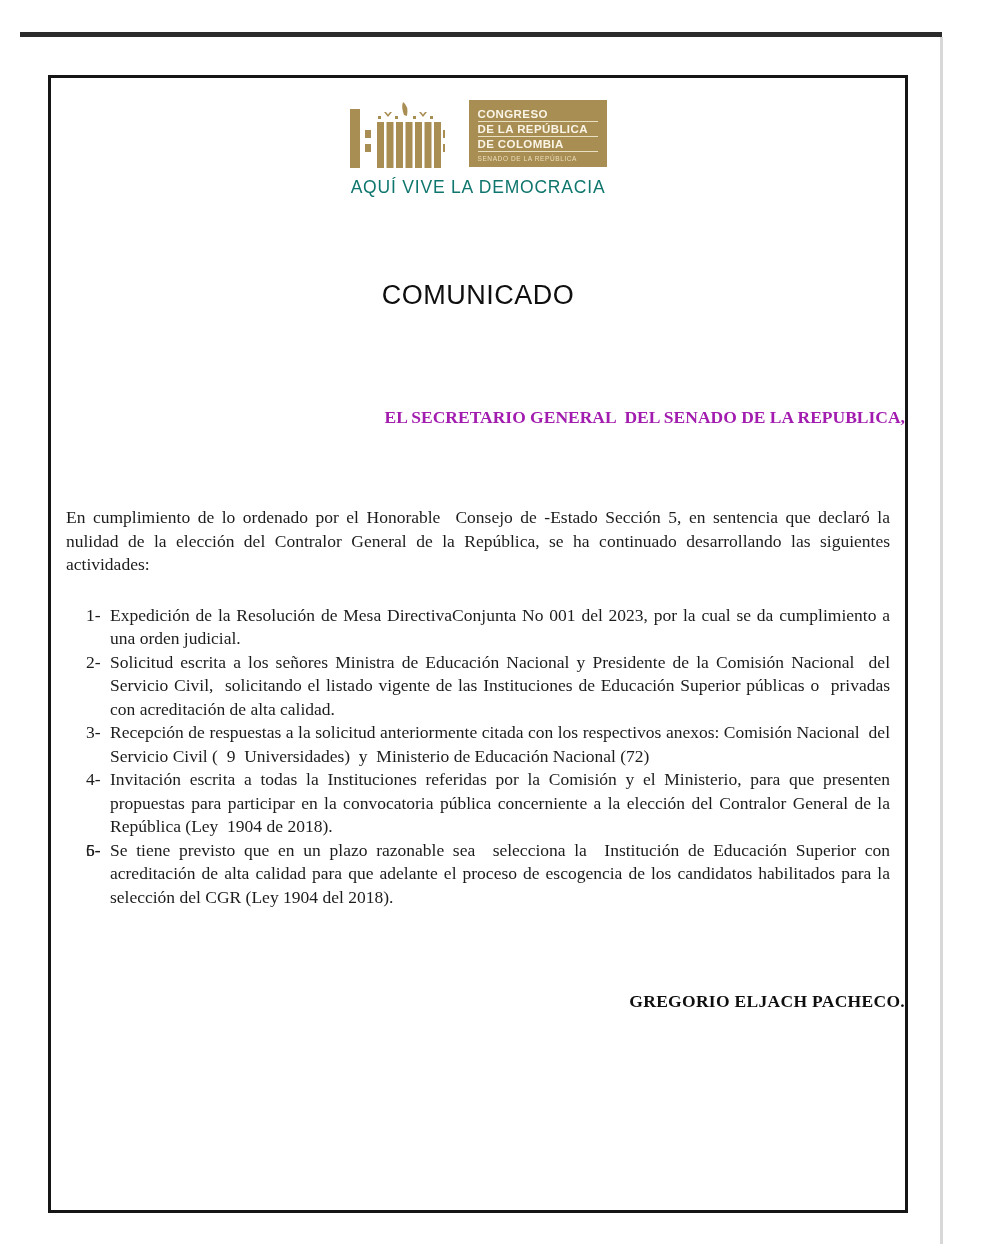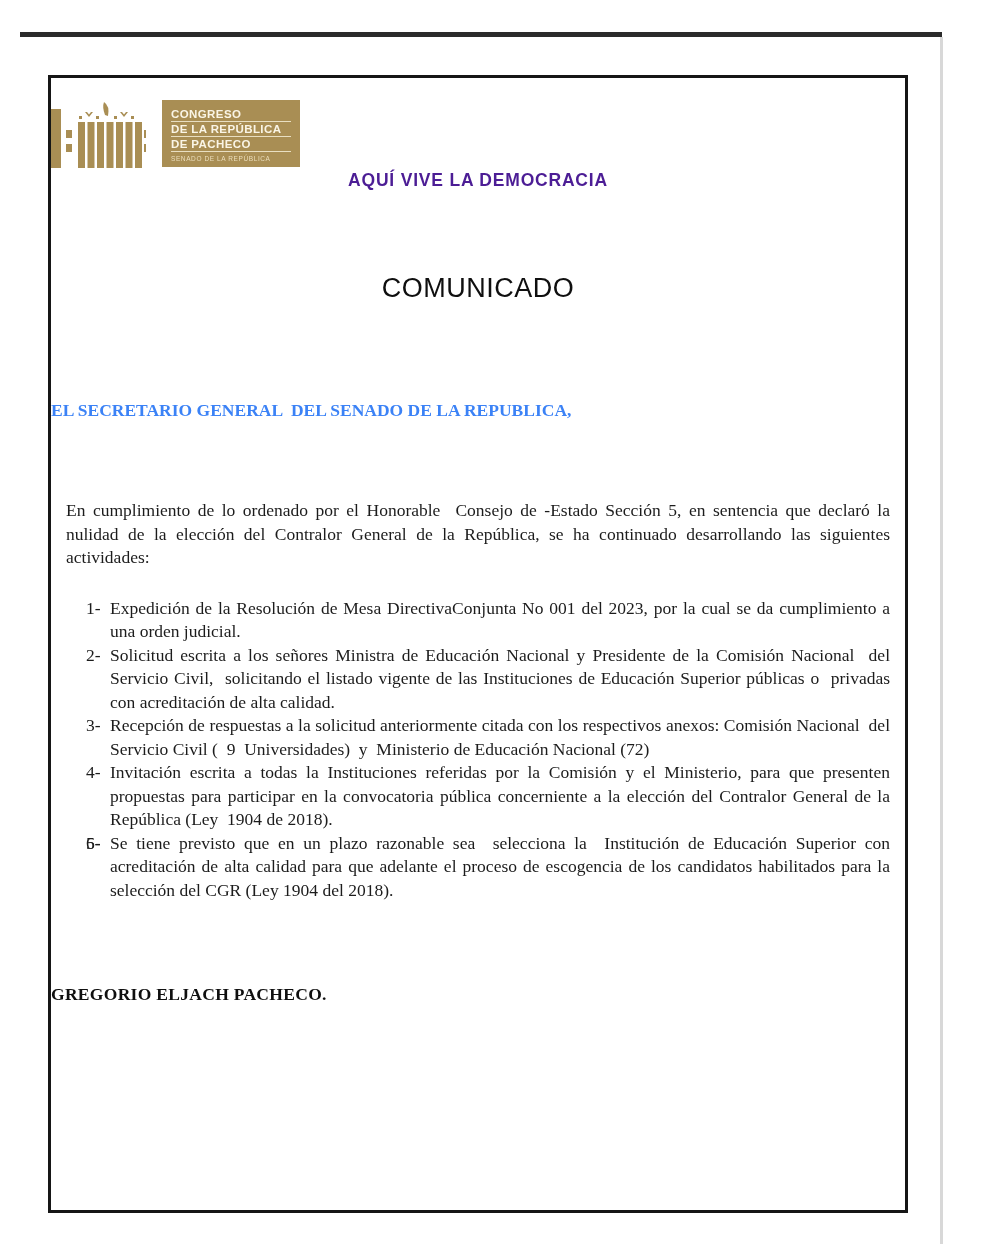--- a/index.html
+++ b/index.html
@@ -31,22 +31,23 @@
     left: 48px; top: 75px;
     width: 860px; height: 1138px;
     border: 3px solid #161616;
     background: #ffffff;
   }
 
   
   .logo-row {
     margin-top: 22px;
     display: flex;
+    justify-content: center;
     align-items: stretch;
-    gap: 16px;
+    gap: 24px;
     height: 68px;
   }
   .logo-emblem { width: 95px; height: 68px; }
   .logo-box {
     width: 138px; height: 67px;
     background: #a98e54;
     padding: 5px 9px 4px 9px;
     display: flex;
     flex-direction: column;
     justify-content: center;
@@ -62,46 +63,46 @@
     padding-bottom: 0px;
   }
   .logo-box .subline {
     font-family: "Liberation Sans", sans-serif;
     font-size: 6.5px;
     letter-spacing: 0.6px;
     color: #ecdfbd;
     margin-top: 3px;
   }
   .logo-tagline {
-    margin-top: 2px;
+    margin-top: 9px;
     text-align: center;
     font-family: "Liberation Sans", sans-serif;
-    font-weight: 700;
+    font-weight: 400;
     font-size: 17.5px;
     letter-spacing: 0.8px;
-    color: #4c1d95;
+    color: #0f766e;
   }
 
   
   .doc-title {
     margin-top: 82px;
     text-align: center;
     font-family: "Liberation Sans", sans-serif;
     font-weight: 400;
     font-size: 27px;
     letter-spacing: 0.5px;
     color: #0f0f0f;
   }
   .doc-heading {
     margin-top: 44px;
-    text-align: left;
+    text-align: right;
     font-weight: bold;
     font-size: 17.5px;
     line-height: 25px;
-    color: #3b82f6;
+    color: #a21caf;
     white-space: pre-wrap;
   }
   .intro {
     margin: 26px 15px 0 15px;
     font-size: 17.5px;
     line-height: 23.5px;
     text-align: justify;
     white-space: pre-wrap;
   }
   .activities {
@@ -115,25 +116,26 @@
     padding-left: 44px;
     text-align: justify;
   }
   .activities .marker {
     position: absolute;
     left: 20px; top: 0;
   }
   .activities .item-text { white-space: pre-wrap; }
   .signature {
     margin-top: 82px;
-    text-align: left;
+    text-align: right;
     font-weight: bold;
     font-size: 17.5px;
     letter-spacing: 0.3px;
     color: #0f0f0f;
+    padding-left: 44px;
   }
 </style>
 </head>
 <body>
 
 <div class="top-rule"></div>
 <div class="page-edge-line"></div>
 
 <div class="doc-frame">
 
@@ -162,21 +164,21 @@
         <rect x="74.5" y="22" width="7" height="46"></rect>
         <rect x="84" y="22" width="7" height="46"></rect>
 
         <rect x="93" y="30" width="2" height="8"></rect>
         <rect x="93" y="44" width="2" height="8"></rect>
       </g>
     </svg>
     <div class="logo-box">
       <div class="line">CONGRESO</div>
       <div class="line">DE LA REPÚBLICA</div>
-      <div class="line">DE PACHECO</div>
+      <div class="line">DE COLOMBIA</div>
       <div class="subline">SENADO DE LA REPÚBLICA</div>
     </div>
   </div>
   <div class="logo-tagline">AQUÍ VIVE LA DEMOCRACIA</div>
 
   <div class="doc-title">COMUNICADO</div>
 
   <div class="doc-heading">
     <div>EL SECRETARIO GENERAL  DEL SENADO DE LA REPUBLICA,</div>
   </div>

